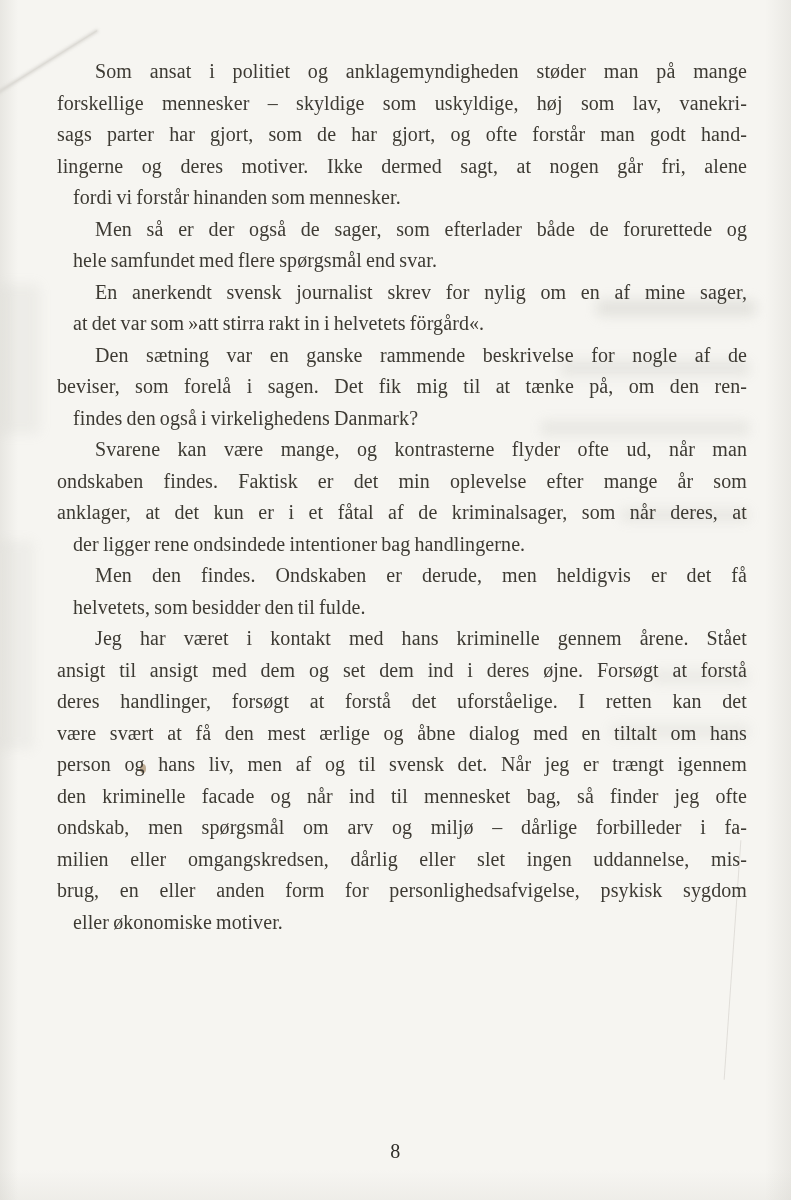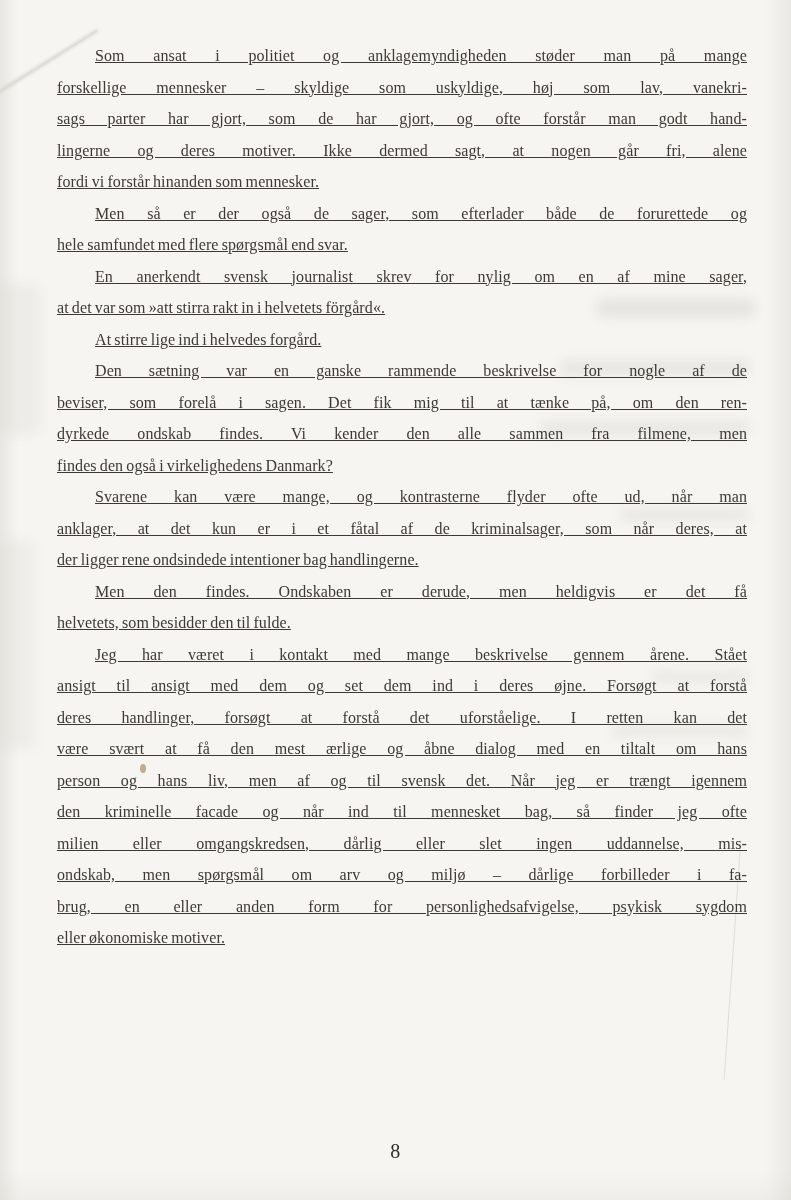--- a/index.html
+++ b/index.html
@@ -82,42 +82,42 @@
     width: 6px;
     height: 9px;
     border-radius: 50%;
     background: rgba(146,112,70,0.55);
     filter: blur(0.5px);
   }
 
   .text-block {
     position: absolute;
     left: 57px;
-    top: 40px;
+    top: 56px;
     width: 690px;
     color: #3d3a33;
-    font-size: 16px;
+    font-size: 20px;
     line-height: 31.5px;
     letter-spacing: 0.1px;
-    text-decoration: underline;
   }
   .para {
     margin: 0;
     padding: 0;
   }
   .line {
     display: block;
     white-space: normal;
     word-spacing: -1px;
     text-align: justify;
     text-align-last: justify;
     text-justify: inter-word;
   }
   .line.last {
     text-align-last: left;
+    margin-left: 16px;
   }
   .line.first {
     padding-left: 38px;
   }
 
   .page-number {
     position: absolute;
     left: 0;
     top: 1140px;
     width: 791px;
@@ -154,45 +154,42 @@
       </p>
       <p class="para">
         <span class="line first">Men så er der også de sager, som efterlader både de forurettede og</span>
         <span class="line last">hele samfundet med flere spørgsmål end svar.</span>
       </p>
       <p class="para">
         <span class="line first">En anerkendt svensk journalist skrev for nylig om en af mine sager,</span>
         <span class="line last">at det var som »att stirra rakt in i helvetets förgård«.</span>
       </p>
       <p class="para">
-        <span class="line first last">At stirre lige ind i helvedes forgård.</span>
-      </p>
-      <p class="para">
         <span class="line first">Den sætning var en ganske rammende beskrivelse for nogle af de</span>
         <span class="line">beviser, som forelå i sagen. Det fik mig til at tænke på, om den ren-</span>
-        <span class="line">dyrkede ondskab findes. Vi kender den alle sammen fra filmene, men</span>
         <span class="line last">findes den også i virkelighedens Danmark?</span>
       </p>
       <p class="para">
         <span class="line first">Svarene kan være mange, og kontrasterne flyder ofte ud, når man</span>
+        <span class="line">ondskaben findes. Faktisk er det min oplevelse efter mange år som</span>
         <span class="line">anklager, at det kun er i et fåtal af de kriminalsager, som når deres, at</span>
         <span class="line last">der ligger rene ondsindede intentioner bag handlingerne.</span>
       </p>
       <p class="para">
         <span class="line first">Men den findes. Ondskaben er derude, men heldigvis er det få</span>
         <span class="line last">helvetets, som besidder den til fulde.</span>
       </p>
       <p class="para">
-        <span class="line first">Jeg har været i kontakt med mange beskrivelse gennem årene. Stået</span>
+        <span class="line first">Jeg har været i kontakt med hans kriminelle gennem årene. Stået</span>
         <span class="line">ansigt til ansigt med dem og set dem ind i deres øjne. Forsøgt at forstå</span>
         <span class="line">deres handlinger, forsøgt at forstå det uforståelige. I retten kan det</span>
         <span class="line">være svært at få den mest ærlige og åbne dialog med en tiltalt om hans</span>
         <span class="line">person og hans liv, men af og til svensk det. Når jeg er trængt igennem</span>
         <span class="line">den kriminelle facade og når ind til mennesket bag, så finder jeg ofte</span>
+        <span class="line">ondskab, men spørgsmål om arv og miljø – dårlige forbilleder i fa-</span>
         <span class="line">milien eller omgangskredsen, dårlig eller slet ingen uddannelse, mis-</span>
-        <span class="line">ondskab, men spørgsmål om arv og miljø – dårlige forbilleder i fa-</span>
         <span class="line">brug, en eller anden form for personlighedsafvigelse, psykisk sygdom</span>
         <span class="line last">eller økonomiske motiver.</span>
       </p>
     </main>
 
   <div class="page-number">8</div>
 </div>
 
 </body></html>

